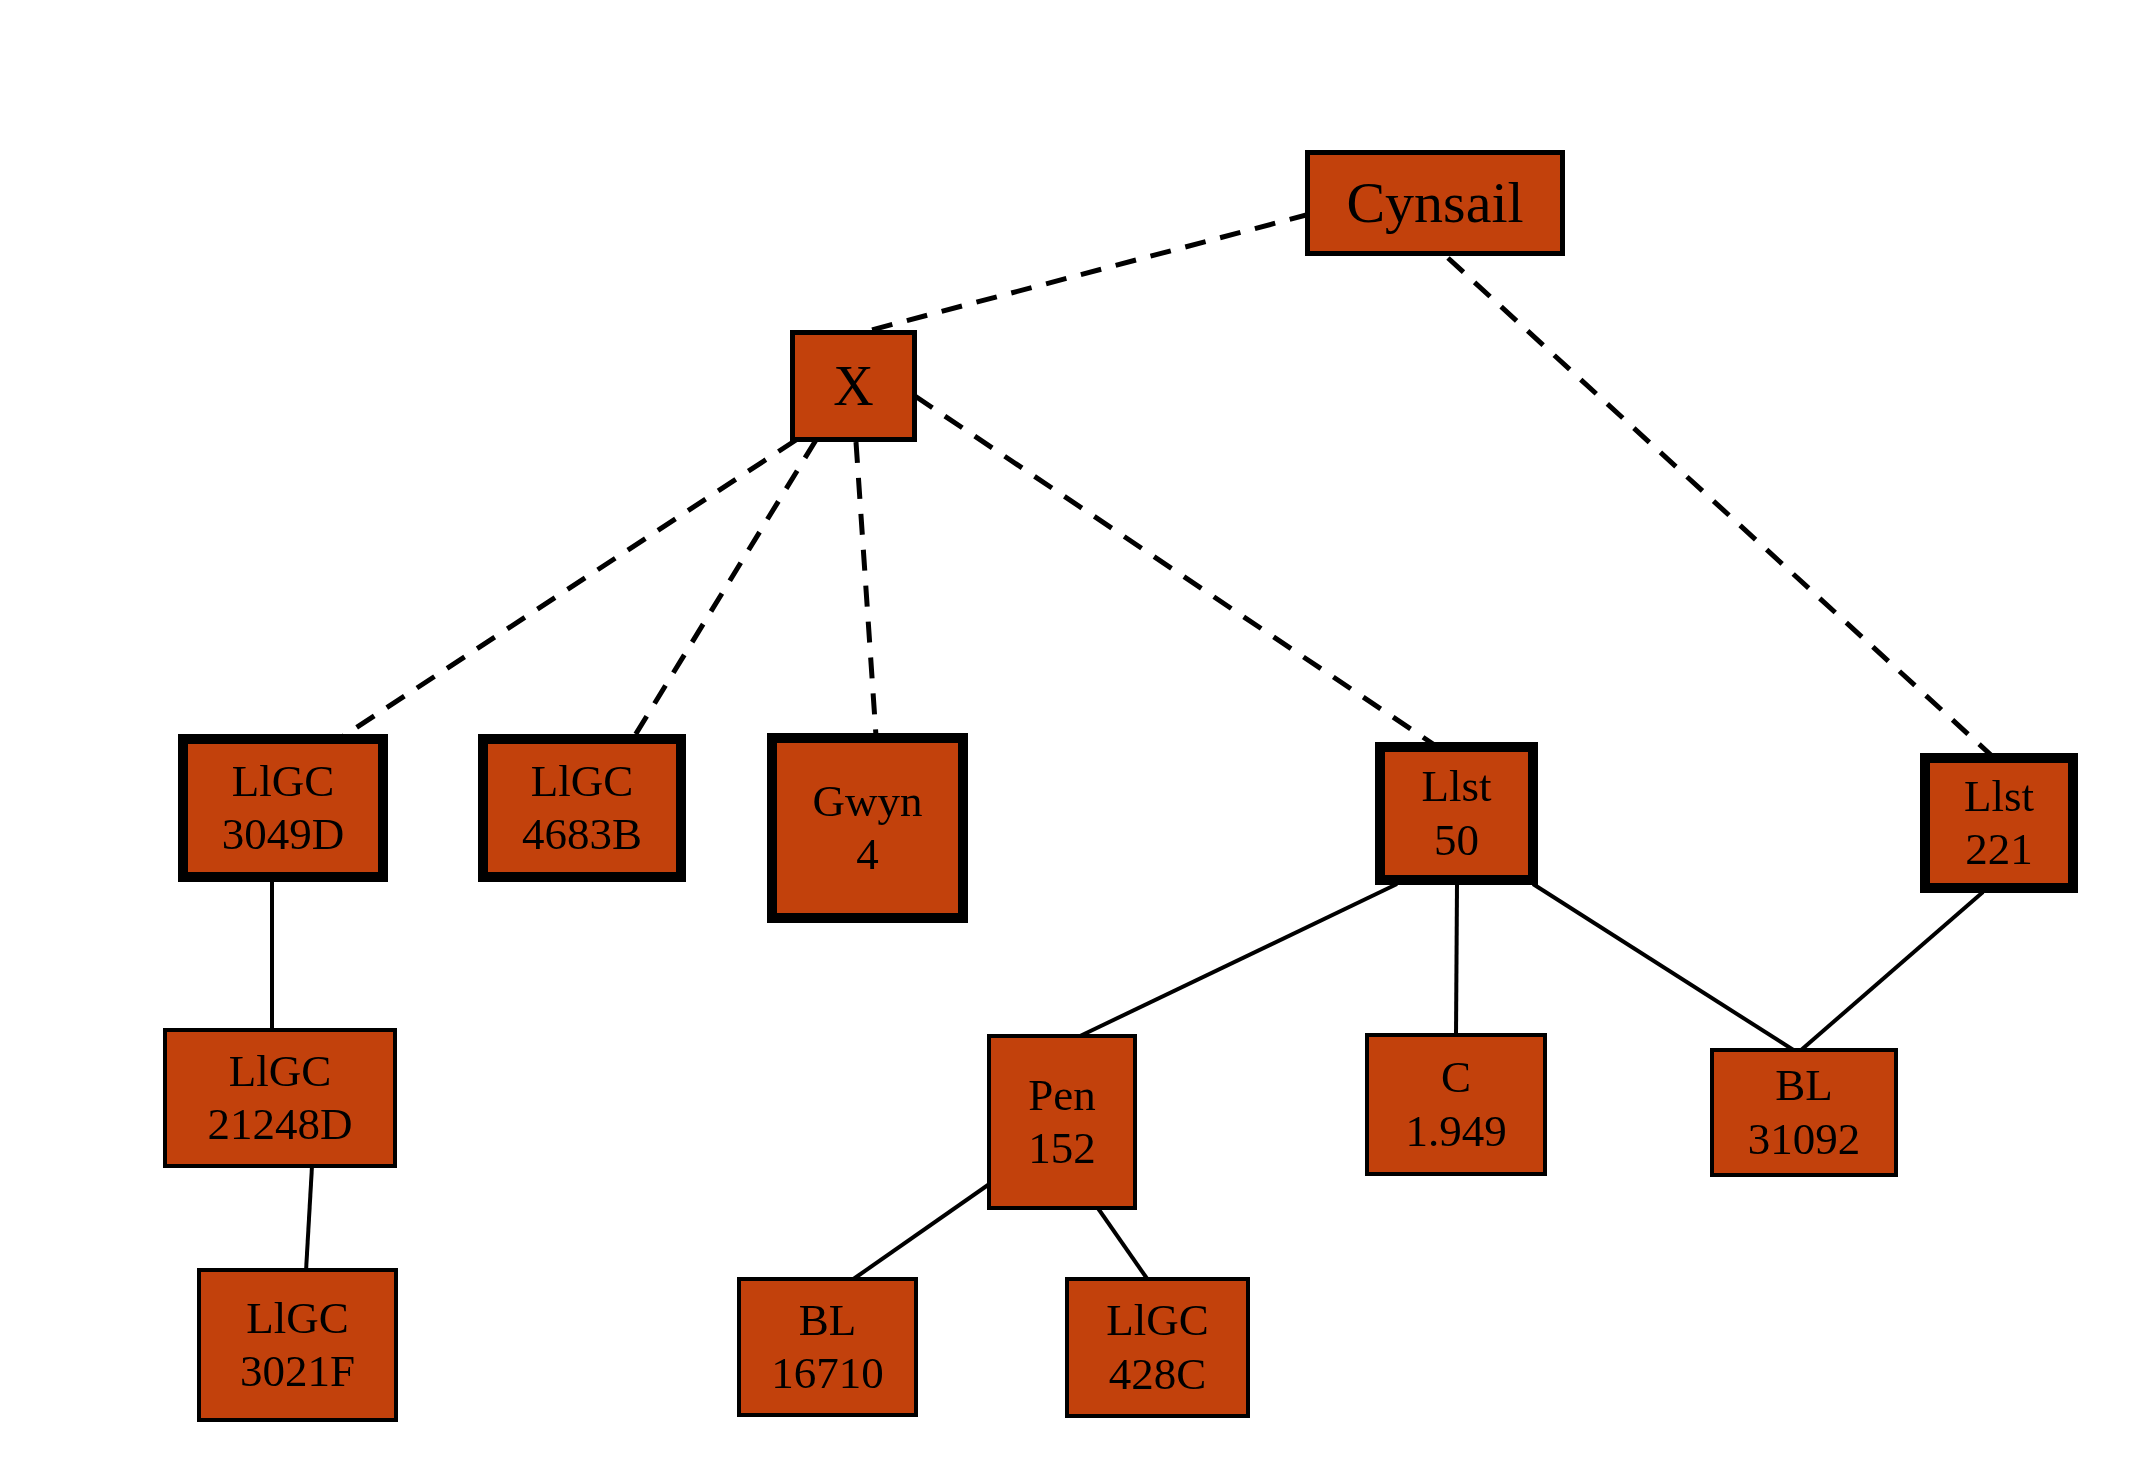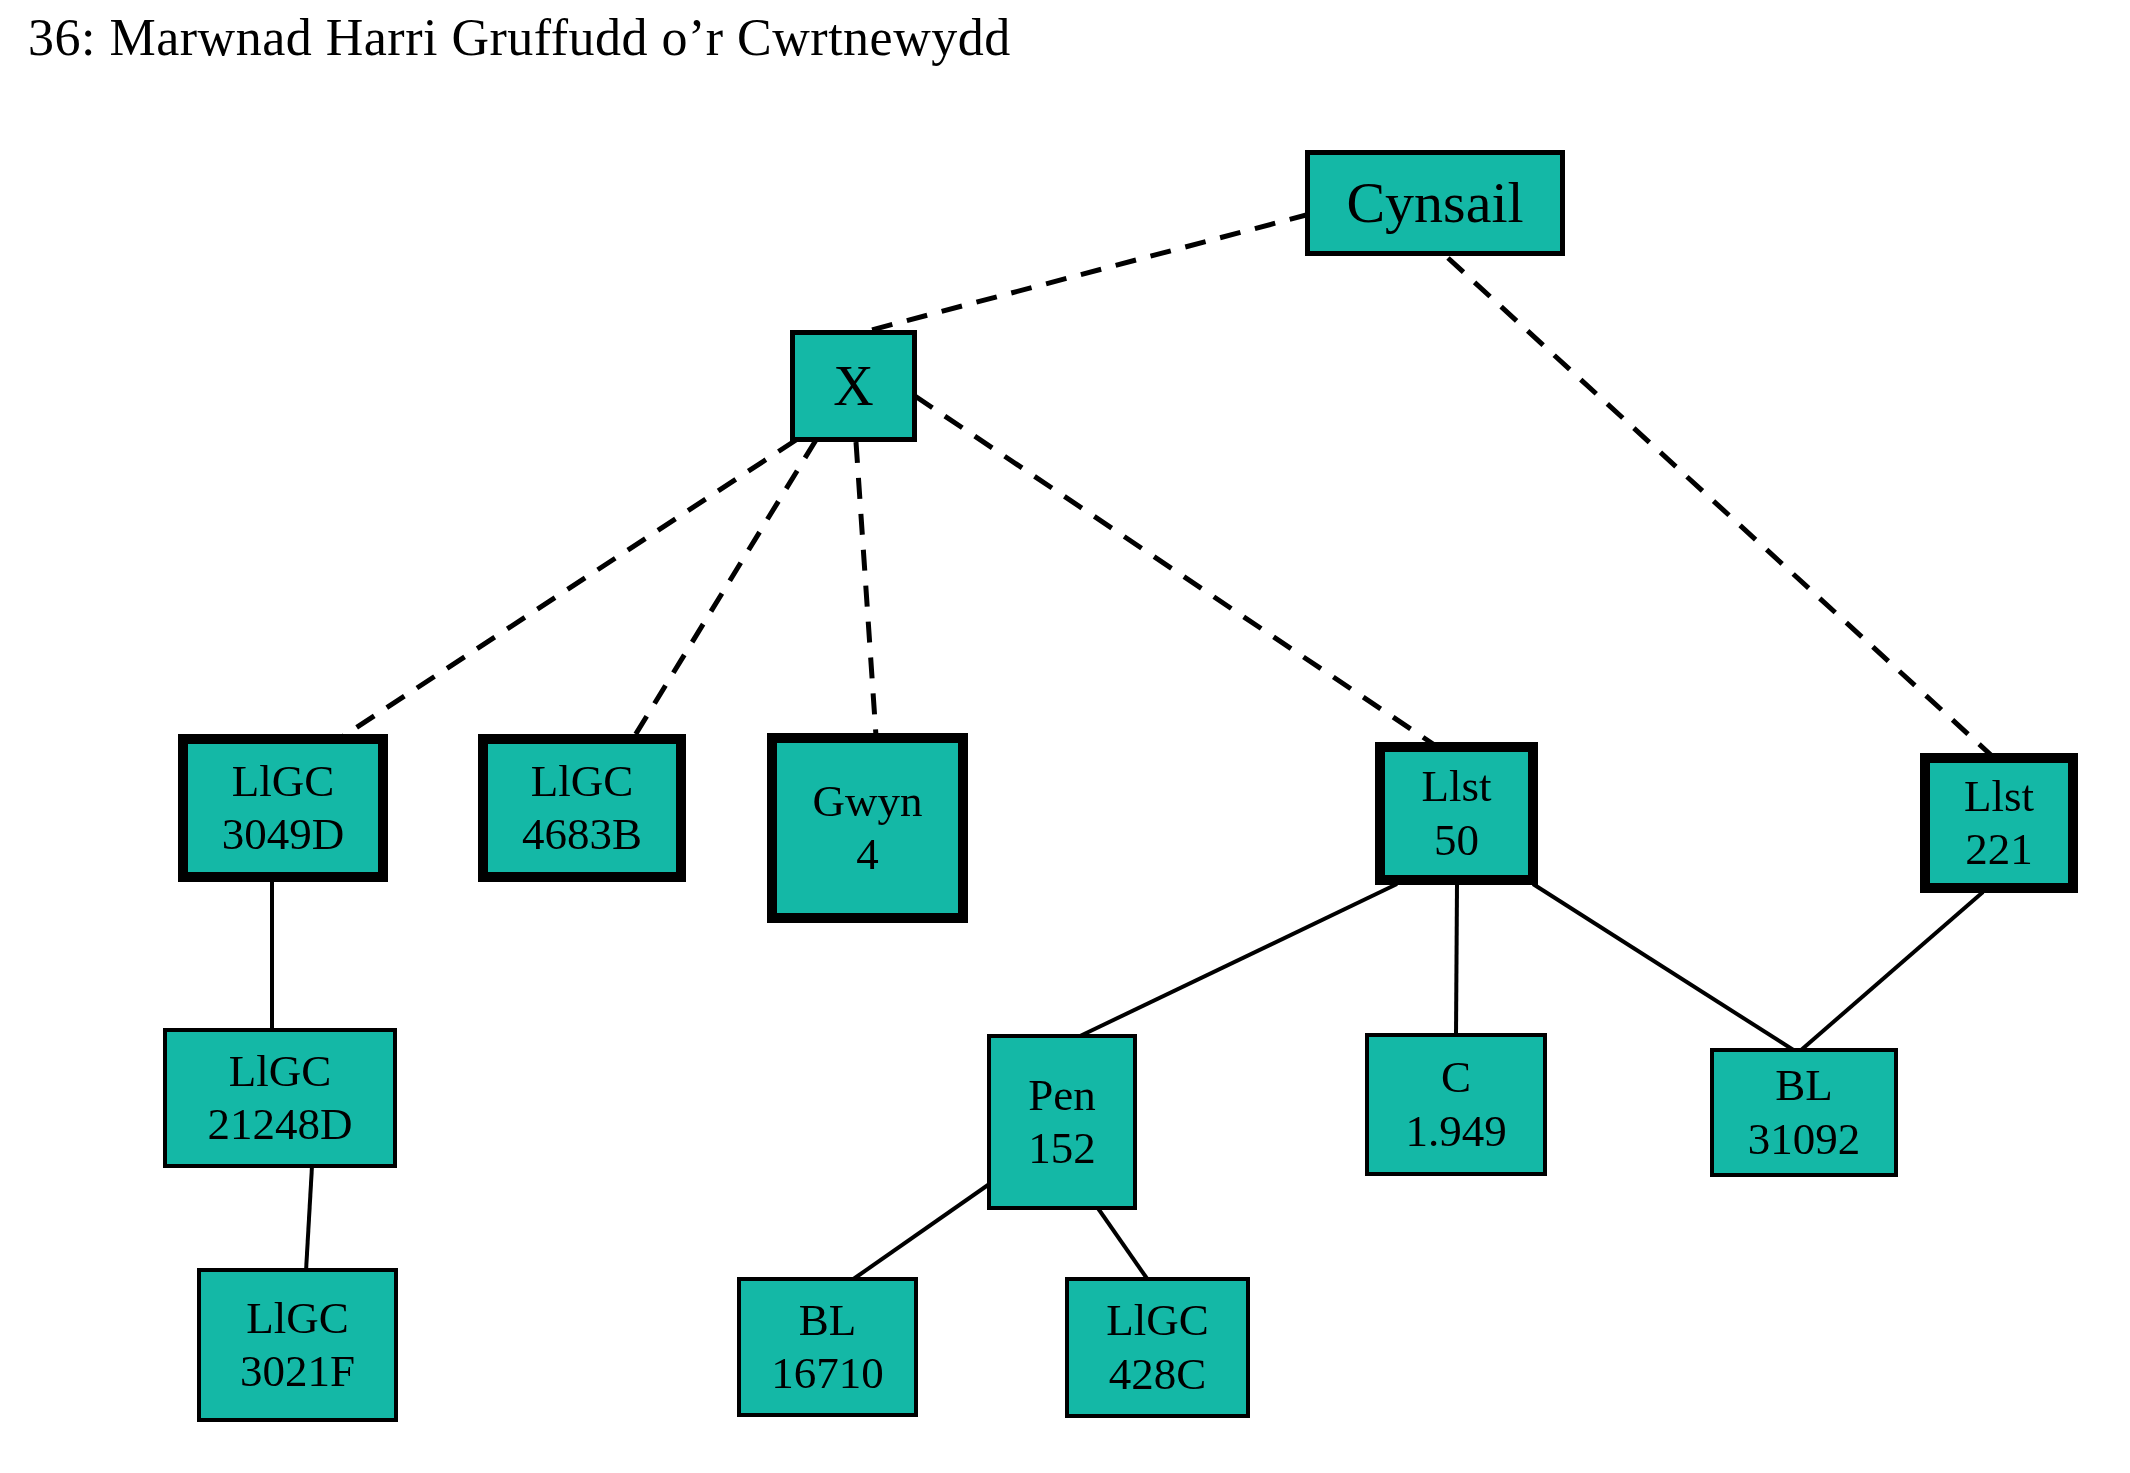--- a/index.html
+++ b/index.html
@@ -37,21 +37,21 @@
   .edges line.solid {
     stroke-width: 4;
   }
   .edges line.dashed {
     stroke-width: 5;
     stroke-dasharray: 21 15;
   }
   .node {
     position: absolute;
     box-sizing: border-box;
-    background: #14b8a6;
+    background: #c2410c;
     border: 4px solid #000000;
     display: flex;
     flex-direction: column;
     align-items: center;
     justify-content: center;
     text-align: center;
     font-size: 45px;
     line-height: 1.18;
   }
   .node.bold {
@@ -65,21 +65,20 @@
   }
   .node.hyparchetype {
     font-size: 56px;
   }
 </style>
 </head>
 <body>
 
 <div class="stage">
 
-  <div class="title">36: Marwnad Harri Gruffudd o’r Cwrtnewydd</div>
 
   <svg class="edges" viewBox="0 0 2130 1473" xmlns="http://www.w3.org/2000/svg">
     <line class="dashed" x1="1310" y1="214" x2="860" y2="333"></line>
     <line class="dashed" x1="1448" y1="258" x2="1992" y2="756"></line>
     <line class="dashed" x1="796" y1="440" x2="342" y2="737"></line>
     <line class="dashed" x1="816" y1="440" x2="634" y2="737"></line>
     <line class="dashed" x1="856" y1="442" x2="876" y2="736"></line>
     <line class="dashed" x1="915" y1="396" x2="1436" y2="746"></line>
     <line class="solid" x1="272" y1="880" x2="272" y2="1030"></line>
     <line class="solid" x1="312" y1="1166" x2="306" y2="1271"></line>

